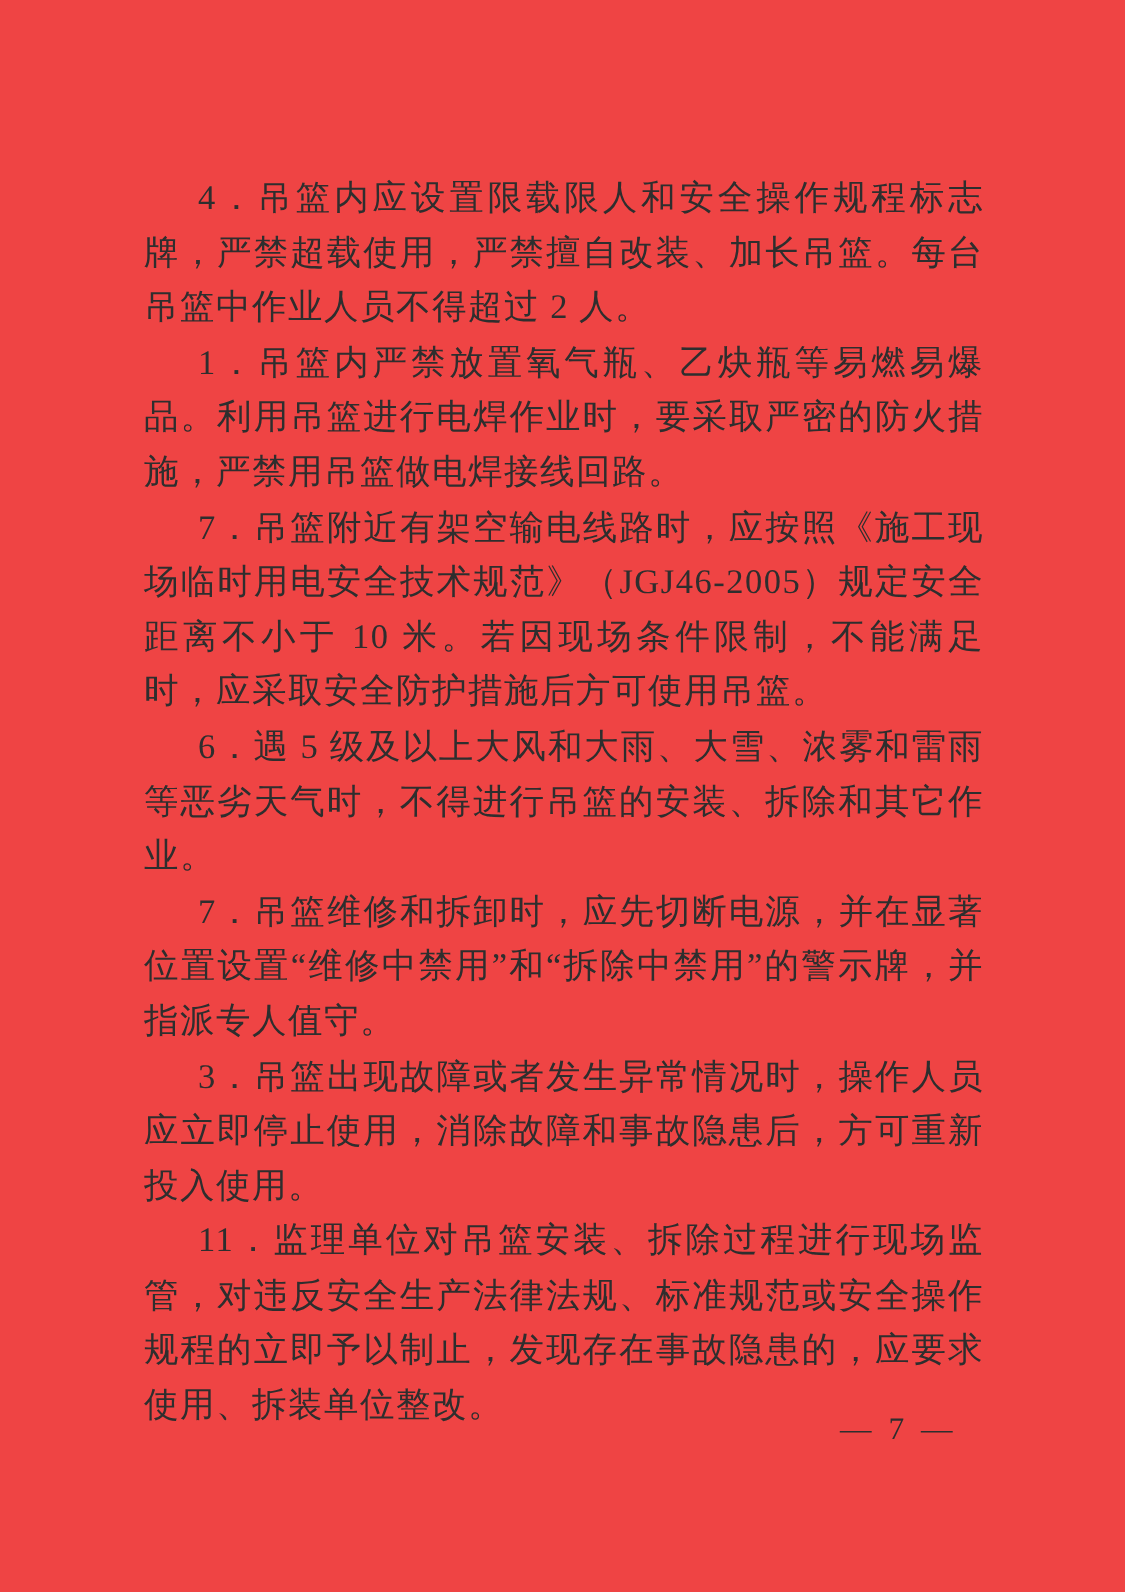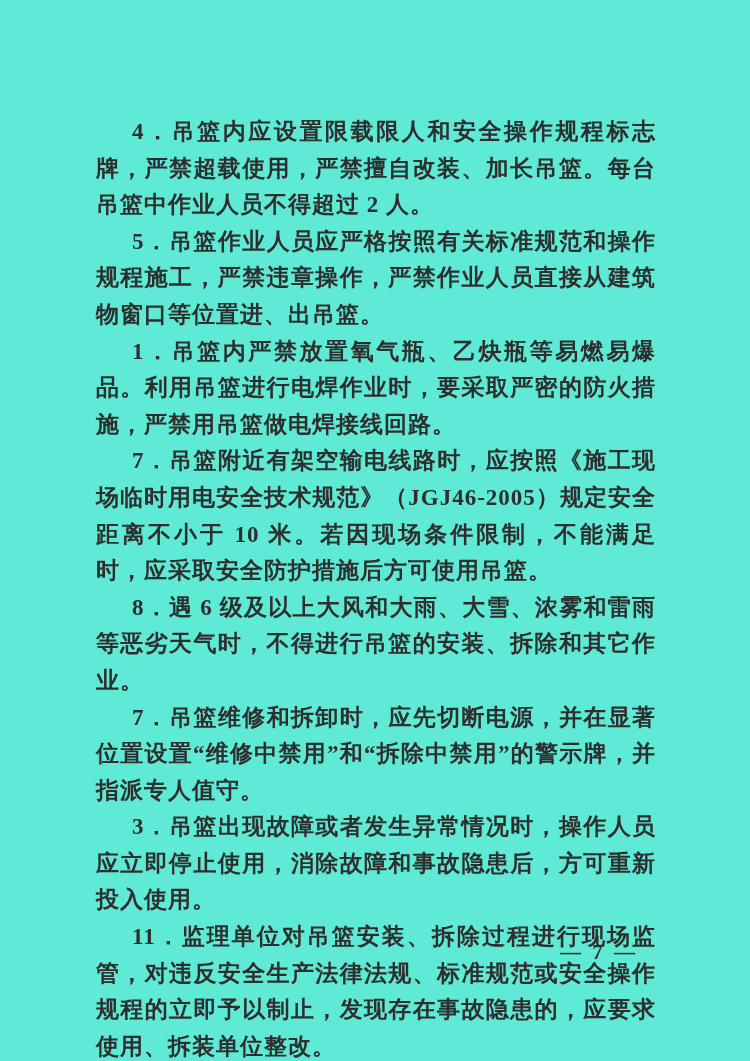--- a/index.html
+++ b/index.html
@@ -4,25 +4,24 @@
 <style>
   html, body {
     margin: 0;
     padding: 0;
     background: #ffffff;
   }
   .page {
     position: relative;
     width: 750px;
     height: 1061px;
-    background: #5eead4;
+    background: #ef4444;
     overflow: hidden;
     font-family: "Liberation Serif", "DejaVu Serif", serif;
     color: #2e2e2e;
-    font-weight: bold;
   }
   .content {
     position: absolute;
     left: 96px;
     top: 114px;
     width: 560px;
   }
   .para {
     margin: 0;
     padding: 0;
@@ -47,24 +46,23 @@
     color: #2e2e2e;
     white-space: nowrap;
   }
 </style>
 </head>
 <body>
 
 <div class="page">
   <main class="content">
     <p class="para">4．吊篮内应设置限载限人和安全操作规程标志牌，严禁超载使用，严禁擅自改装、加长吊篮。每台吊篮中作业人员不得超过 2 人。</p>
-    <p class="para">5．吊篮作业人员应严格按照有关标准规范和操作规程施工，严禁违章操作，严禁作业人员直接从建筑物窗口等位置进、出吊篮。</p>
     <p class="para">1．吊篮内严禁放置氧气瓶、乙炔瓶等易燃易爆品。利用吊篮进行电焊作业时，要采取严密的防火措施，严禁用吊篮做电焊接线回路。</p>
     <p class="para">7．吊篮附近有架空输电线路时，应按照《施工现场临时用电安全技术规范》（JGJ46-2005）规定安全距离不小于 10 米。若因现场条件限制，不能满足时，应采取安全防护措施后方可使用吊篮。</p>
-    <p class="para">8．遇 6 级及以上大风和大雨、大雪、浓雾和雷雨等恶劣天气时，不得进行吊篮的安装、拆除和其它作业。</p>
+    <p class="para">6．遇 5 级及以上大风和大雨、大雪、浓雾和雷雨等恶劣天气时，不得进行吊篮的安装、拆除和其它作业。</p>
     <p class="para">7．吊篮维修和拆卸时，应先切断电源，并在显著位置设置“维修中禁用”和“拆除中禁用”的警示牌，并指派专人值守。</p>
     <p class="para">3．吊篮出现故障或者发生异常情况时，操作人员应立即停止使用，消除故障和事故隐患后，方可重新投入使用。</p>
     <p class="para">11．监理单位对吊篮安装、拆除过程进行现场监管，对违反安全生产法律法规、标准规范或安全操作规程的立即予以制止，发现存在事故隐患的，应要求使用、拆装单位整改。</p>
   </main>
   <footer class="footer">
     <span>— 7 —</span>
   </footer>
 </div>
 
 </body></html>

